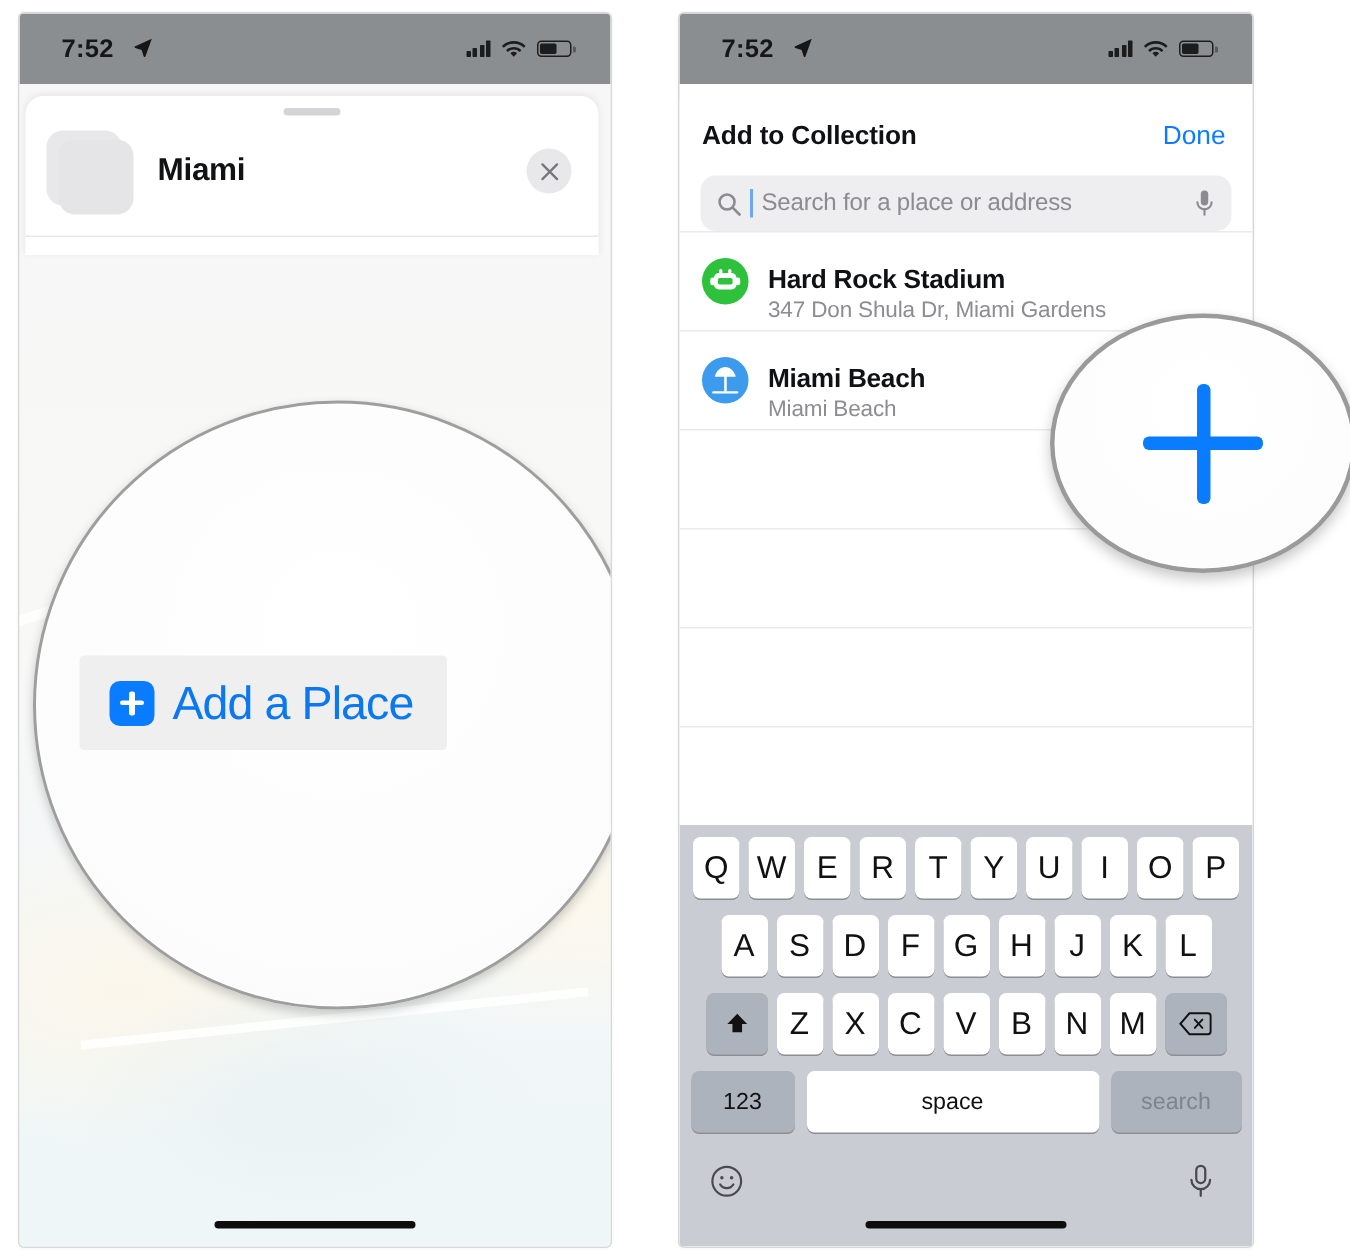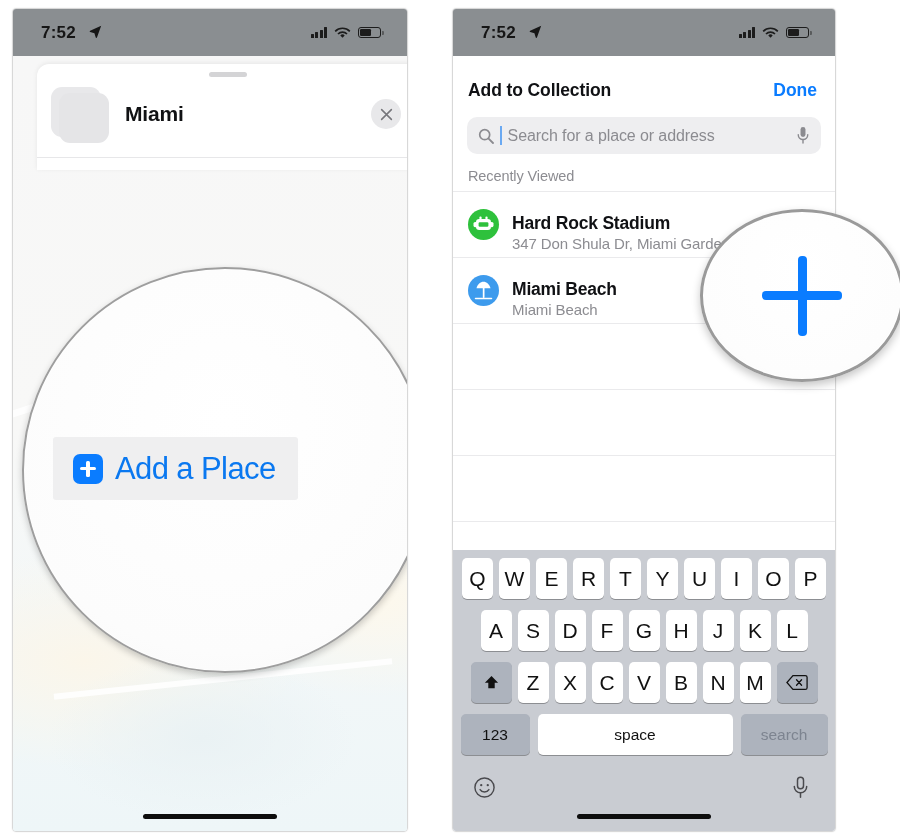--- a/index.html
+++ b/index.html
@@ -64,21 +64,21 @@
     background:
       radial-gradient(ellipse 220px 120px at 48% 88%, #eaf2f4 0%, rgba(234,242,244,0) 70%),
       radial-gradient(ellipse 300px 150px at 18% 78%, #fbf6ea 0%, rgba(251,246,234,0) 72%),
       radial-gradient(ellipse 260px 140px at 92% 70%, #fdf8ec 0%, rgba(253,248,236,0) 70%),
       linear-gradient(180deg,#f7f7f7 0%,#f8f8f7 48%,#f2f7f8 78%,#eef6f8 100%);
   }
   .map-road{position:absolute;background:#ffffff;opacity:.85;}
 
   
   .collection-card{
-    position:absolute;left:24px;top:55px;width:382px;
+    position:absolute;left:4px;top:55px;width:382px;
     background:#ffffff;
     border-radius:12px 12px 0 0;
     box-shadow:0 -1px 5px rgba(0,0,0,.07);
     z-index:3;
   }
   .grabber{
     width:38px;height:5px;border-radius:3px;background:#d4d4d6;
     margin:8px auto 0;
   }
   .coll-row{display:flex;align-items:center;padding:8px 16px 14px 14px;}
@@ -159,21 +159,21 @@
   
   .r-sheet{
     position:absolute;left:0;top:47px;right:0;bottom:0;background:#ffffff;
     border-radius:12px 12px 0 0;
   }
   .r-head{
     display:flex;align-items:center;justify-content:space-between;
     padding:24px 18px 0 15px;
   }
   .r-title{font-size:17.5px;font-weight:bold;color:#101114;letter-spacing:-.1px;}
-  .r-done{font-size:17.5px;color:#0a7cff;font-weight:bold;}
+  .r-done{font-size:17.5px;color:#0a7cff;font-weight:normal;}
   .searchbar{
     margin:16px 14px 0 14px;height:37px;background:#eeeef0;border-radius:10px;
     display:flex;align-items:center;padding:0 11px;box-sizing:border-box;gap:6px;
   }
   .search-ico{width:16px;height:16px;flex:0 0 16px;}
   .caret{width:1.6px;height:19px;background:#6aa9f2;flex:0 0 1.6px;}
   .search-ph{font-size:16px;color:#8b8b90;flex:1;letter-spacing:-.1px;}
   .mic-ico{width:14px;height:19px;flex:0 0 14px;}
   .sec-head{
     font-size:14.5px;color:#8c8c91;padding:14px 0 7px 15px;letter-spacing:-.1px;
@@ -316,21 +316,20 @@
           <span class="search-ph">Search for a place or address</span>
           <span class="mic-ico">
             <svg viewBox="0 0 14 20" width="14" height="19">
               <rect x="4.4" y="1" width="5.2" height="10.5" rx="2.6" fill="#8b8b90"></rect>
               <path d="M2 9.3a5 5 0 0 0 10 0" fill="none" stroke="#8b8b90" stroke-width="1.5" stroke-linecap="round"></path>
               <path d="M7 14.4V18" stroke="#8b8b90" stroke-width="1.5" stroke-linecap="round"></path>
             </svg>
           </span>
         </div>
 
-        <div class="sec-head">Recently Viewed</div>
 
         <div class="list">
 
           <div class="row">
             <span class="row-ico" style="background:#2ec13c;">
               <svg viewBox="0 0 31 31" width="31" height="31">
                 <rect x="8" y="10" width="15" height="11" rx="3.2" fill="#fff"></rect>
                 <rect x="5.5" y="13" width="3.6" height="5.2" rx="1.6" fill="#fff"></rect>
                 <rect x="21.9" y="13" width="3.6" height="5.2" rx="1.6" fill="#fff"></rect>
                 <rect x="10.6" y="13.3" width="9.8" height="4.4" rx="1.2" fill="#2ec13c"></rect>

